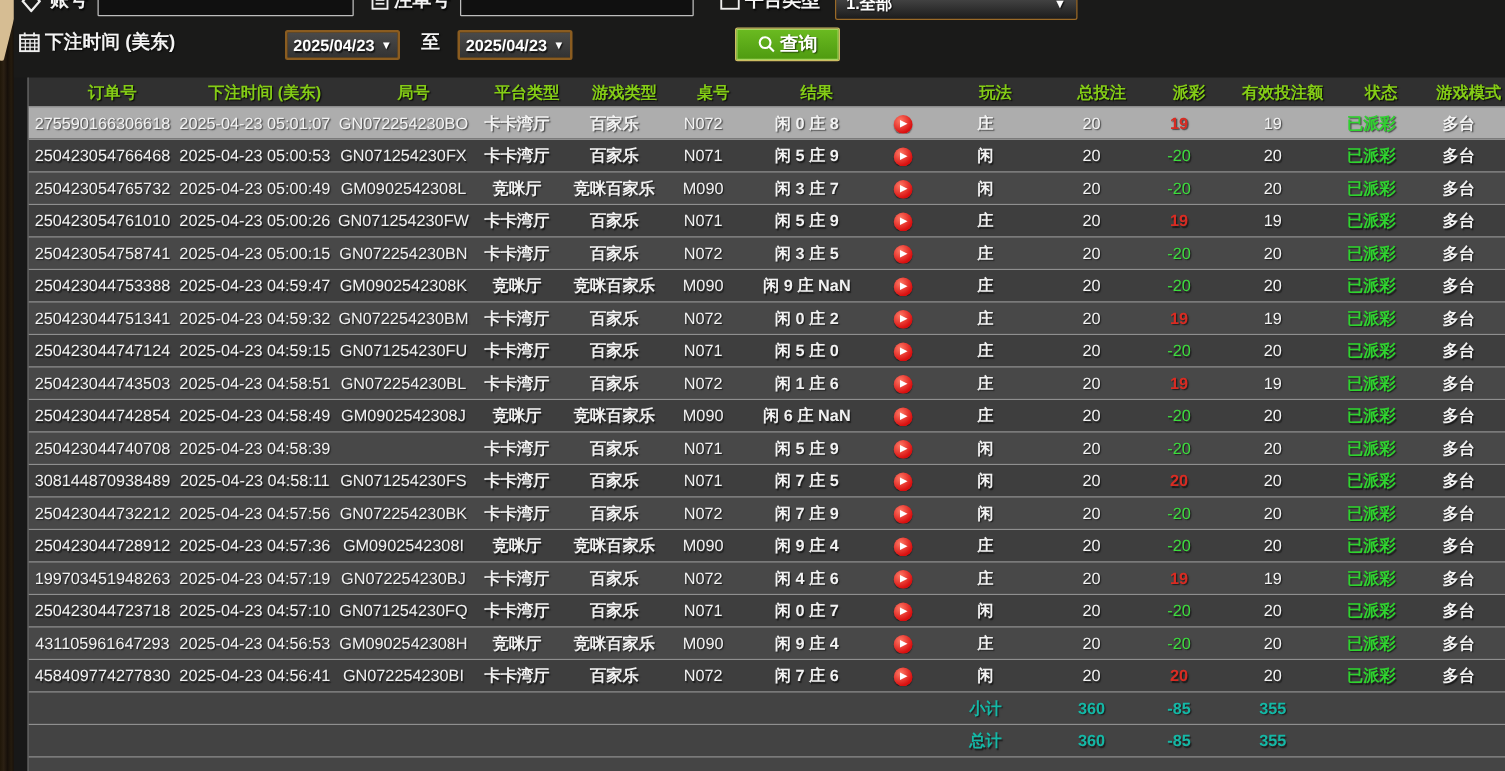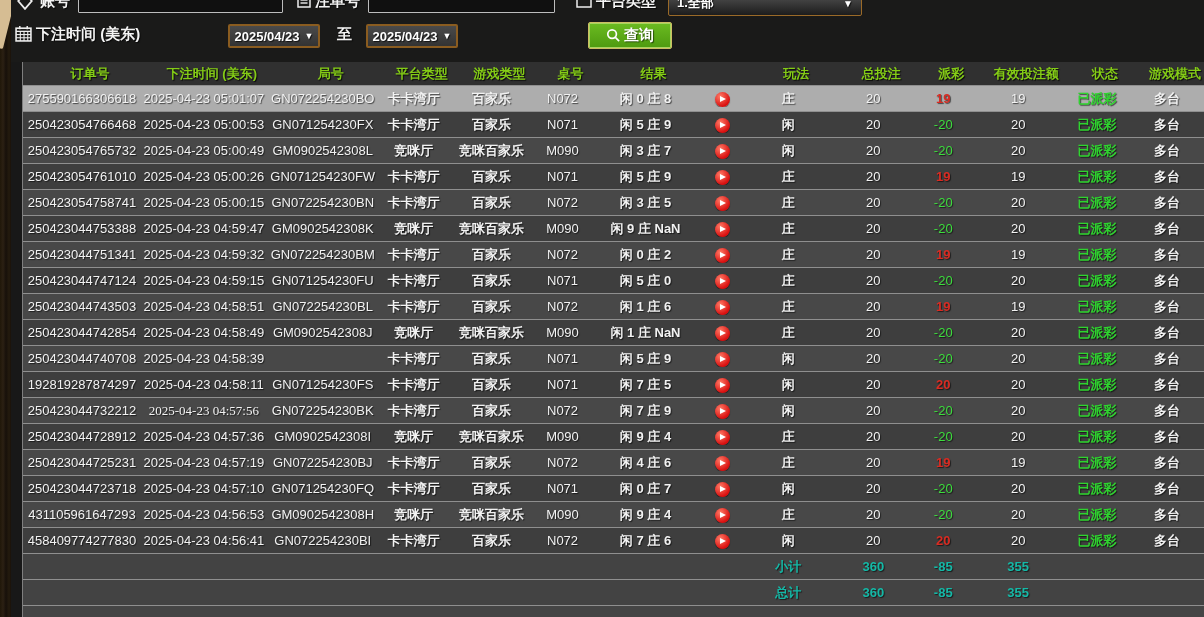--- a/index.html
+++ b/index.html
@@ -342,21 +342,21 @@
           <div class="td st" style="width: 66px;">已派彩</div>
           <div class="td cjk" style="width: 74px;">多台</div>
         </div>
         <div class="trow odd">
           <div class="td plain" style="width: 118px;">250423044742854</div>
           <div class="td plain" style="width: 126px;">2025-04-23 04:58:49</div>
           <div class="td plain" style="width: 112px;">GM0902542308J</div>
           <div class="td cjk" style="width: 70px;">竞咪厅</div>
           <div class="td cjk" style="width: 86px;">竞咪百家乐</div>
           <div class="td plain" style="width: 56px;">M090</div>
-          <div class="td cjk" style="width: 110px;">闲 1 庄 NaN</div>
+          <div class="td cjk" style="width: 110px;">闲 6 庄 NaN</div>
           <div class="td " style="width: 44px;"><span class="play-circle">
               <span class="play-tri"></span>
             </span></div>
           <div class="td cjk" style="width: 88px;">庄</div>
           <div class="td plain" style="width: 82px;">20</div>
           <div class="td neg" style="width: 58px;">-20</div>
           <div class="td plain" style="width: 92px;">20</div>
           <div class="td st" style="width: 66px;">已派彩</div>
           <div class="td cjk" style="width: 74px;">多台</div>
         </div>
@@ -372,40 +372,40 @@
               <span class="play-tri"></span>
             </span></div>
           <div class="td cjk" style="width: 88px;">闲</div>
           <div class="td plain" style="width: 82px;">20</div>
           <div class="td neg" style="width: 58px;">-20</div>
           <div class="td plain" style="width: 92px;">20</div>
           <div class="td st" style="width: 66px;">已派彩</div>
           <div class="td cjk" style="width: 74px;">多台</div>
         </div>
         <div class="trow odd">
-          <div class="td plain" style="width: 118px;">192819287874297</div>
+          <div class="td plain" style="width: 118px;">308144870938489</div>
           <div class="td plain" style="width: 126px;">2025-04-23 04:58:11</div>
           <div class="td plain" style="width: 112px;">GN071254230FS</div>
           <div class="td cjk" style="width: 70px;">卡卡湾厅</div>
           <div class="td cjk" style="width: 86px;">百家乐</div>
           <div class="td plain" style="width: 56px;">N071</div>
           <div class="td cjk" style="width: 110px;">闲 7 庄 5</div>
           <div class="td " style="width: 44px;"><span class="play-circle">
               <span class="play-tri"></span>
             </span></div>
           <div class="td cjk" style="width: 88px;">闲</div>
           <div class="td plain" style="width: 82px;">20</div>
           <div class="td pos" style="width: 58px;">20</div>
           <div class="td plain" style="width: 92px;">20</div>
           <div class="td st" style="width: 66px;">已派彩</div>
           <div class="td cjk" style="width: 74px;">多台</div>
         </div>
         <div class="trow even">
           <div class="td plain" style="width: 118px;">250423044732212</div>
-          <div class="td plain" style="width: 126px; font-family: Liberation Serif, serif;">2025-04-23 04:57:56</div>
+          <div class="td plain" style="width: 126px;">2025-04-23 04:57:56</div>
           <div class="td plain" style="width: 112px;">GN072254230BK</div>
           <div class="td cjk" style="width: 70px;">卡卡湾厅</div>
           <div class="td cjk" style="width: 86px;">百家乐</div>
           <div class="td plain" style="width: 56px;">N072</div>
           <div class="td cjk" style="width: 110px;">闲 7 庄 9</div>
           <div class="td " style="width: 44px;"><span class="play-circle">
               <span class="play-tri"></span>
             </span></div>
           <div class="td cjk" style="width: 88px;">闲</div>
           <div class="td plain" style="width: 82px;">20</div>
@@ -426,21 +426,21 @@
               <span class="play-tri"></span>
             </span></div>
           <div class="td cjk" style="width: 88px;">庄</div>
           <div class="td plain" style="width: 82px;">20</div>
           <div class="td neg" style="width: 58px;">-20</div>
           <div class="td plain" style="width: 92px;">20</div>
           <div class="td st" style="width: 66px;">已派彩</div>
           <div class="td cjk" style="width: 74px;">多台</div>
         </div>
         <div class="trow even">
-          <div class="td plain" style="width: 118px;">250423044725231</div>
+          <div class="td plain" style="width: 118px;">199703451948263</div>
           <div class="td plain" style="width: 126px;">2025-04-23 04:57:19</div>
           <div class="td plain" style="width: 112px;">GN072254230BJ</div>
           <div class="td cjk" style="width: 70px;">卡卡湾厅</div>
           <div class="td cjk" style="width: 86px;">百家乐</div>
           <div class="td plain" style="width: 56px;">N072</div>
           <div class="td cjk" style="width: 110px;">闲 4 庄 6</div>
           <div class="td " style="width: 44px;"><span class="play-circle">
               <span class="play-tri"></span>
             </span></div>
           <div class="td cjk" style="width: 88px;">庄</div>

